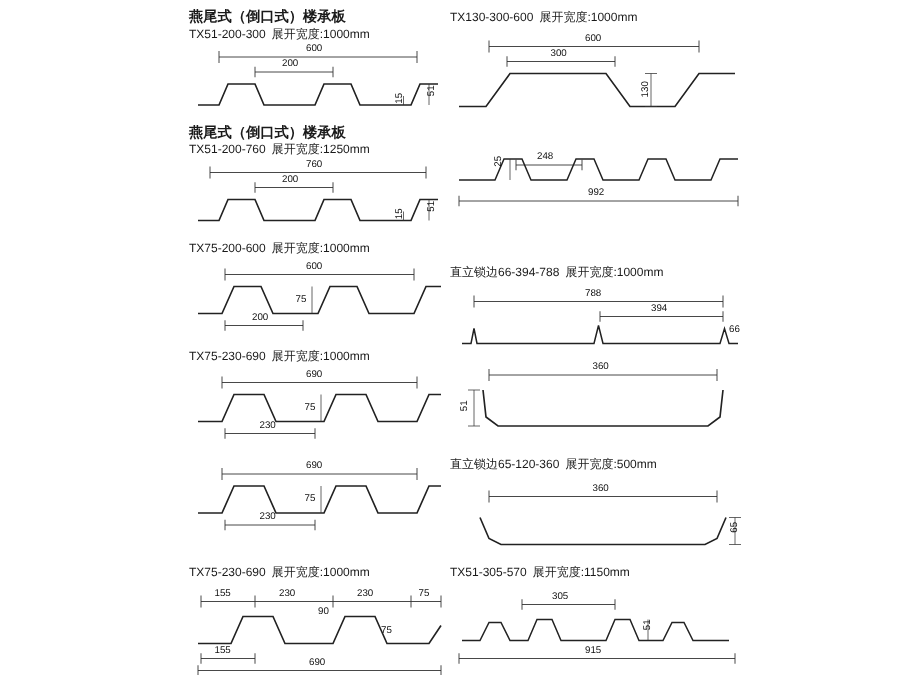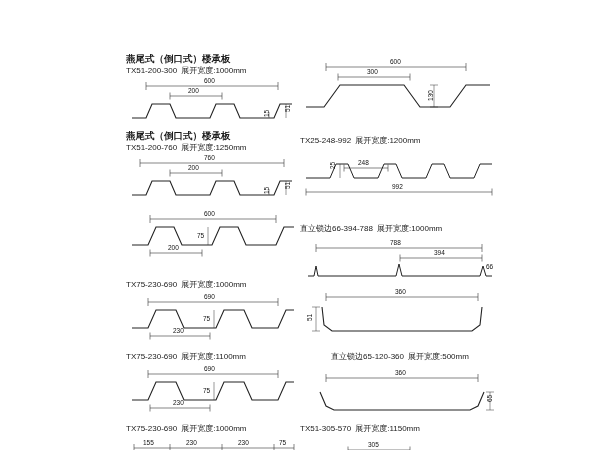--- a/index.html
+++ b/index.html
@@ -8,21 +8,21 @@
     background:#ffffff;
     font-family:"Liberation Sans", sans-serif;
     color:#1a1a1a;
     overflow:hidden;
   }
   .sheet{position:relative;width:600px;height:450px;}
   .col{position:absolute;top:0;width:290px;height:450px;}
   .col-left{left:8px;}
   .col-right{left:300px;}
 
-  .block{position:relative;margin-top:47px;}
+  .block{position:relative;}
   .hdr{font-size:8px;line-height:11px;white-space:nowrap;}
   .hdr .big{font-weight:bold;font-size:9.5px;}
   .hdr .code{font-weight:normal;}
   .hdr .width{margin-left:4px;}
   .fig{position:relative;margin-top:2px;}
   .fig svg{display:block;}
   .lbl{position:absolute;font-size:6.5px;line-height:7px;color:#111;white-space:nowrap;}
   .lbl.rot{transform:rotate(-90deg);transform-origin:center center;}
 </style>
 </head>
@@ -82,20 +82,23 @@
           <line x1="143" y1="34" x2="143" y2="40" stroke="#333" stroke-width="0.5"></line>
         </svg>
         <span class="lbl" style="left:78px;top:-1px;">760</span>
         <span class="lbl" style="left:62px;top:9px;">200</span>
         <span class="lbl rot" style="left:158px;top:27px;">51</span>
         <span class="lbl rot" style="left:137px;top:32px;">15</span>
       </div>
     </div>
 
     <div class="block" style="position:absolute;left:118px;top:160px;width:175px;">
+      <div class="hdr">
+        <span class="code">TX75-200-600</span><span class="width">展开宽度:1000mm</span>
+      </div>
       <div class="fig">
         <svg width="175" height="50" viewBox="0 0 175 50">
           <line x1="24" y1="10" x2="150" y2="10" stroke="#333" stroke-width="0.6"></line>
           <line x1="24" y1="6" x2="24" y2="14" stroke="#333" stroke-width="0.6"></line>
           <line x1="150" y1="6" x2="150" y2="14" stroke="#333" stroke-width="0.6"></line>
           <line x1="24" y1="44" x2="76" y2="44" stroke="#333" stroke-width="0.6"></line>
           <line x1="24" y1="40.5" x2="24" y2="47.5" stroke="#333" stroke-width="0.6"></line>
           <line x1="76" y1="40.5" x2="76" y2="47.5" stroke="#333" stroke-width="0.6"></line>
           <path d="M6,36 L22,36 L30,18 L48,18 L56,36 L86,36 L94,18 L112,18 L120,36 L150,36 L158,18 L168,18" fill="none" stroke="#222" stroke-width="1.1"></path>
           <line x1="82" y1="18" x2="82" y2="36" stroke="#333" stroke-width="0.5"></line>
@@ -121,23 +124,20 @@
           <path d="M6,36 L22,36 L30,18 L50,18 L58,36 L90,36 L98,18 L118,18 L126,36 L152,36 L160,18 L168,18" fill="none" stroke="#222" stroke-width="1.1"></path>
           <line x1="88" y1="18" x2="88" y2="36" stroke="#333" stroke-width="0.5"></line>
         </svg>
         <span class="lbl" style="left:78px;top:1px;">690</span>
         <span class="lbl" style="left:47px;top:35px;">230</span>
         <span class="lbl" style="left:77px;top:23px;">75</span>
       </div>
     </div>
 
     <div class="block" style="position:absolute;left:118px;top:304px;width:175px;">
-      <div class="hdr">
-        <span class="code">TX75-230-690</span><span class="width">展开宽度:1100mm</span>
-      </div>
       <div class="fig">
         <svg width="175" height="50" viewBox="0 0 175 50">
           <line x1="22" y1="10" x2="152" y2="10" stroke="#333" stroke-width="0.6"></line>
           <line x1="22" y1="6" x2="22" y2="14" stroke="#333" stroke-width="0.6"></line>
           <line x1="152" y1="6" x2="152" y2="14" stroke="#333" stroke-width="0.6"></line>
           <line x1="24" y1="44" x2="84" y2="44" stroke="#333" stroke-width="0.6"></line>
           <line x1="24" y1="40.5" x2="24" y2="47.5" stroke="#333" stroke-width="0.6"></line>
           <line x1="84" y1="40.5" x2="84" y2="47.5" stroke="#333" stroke-width="0.6"></line>
           <path d="M6,36 L22,36 L30,18 L50,18 L58,36 L90,36 L98,18 L118,18 L126,36 L152,36 L160,18 L168,18" fill="none" stroke="#222" stroke-width="1.1"></path>
           <line x1="88" y1="18" x2="88" y2="36" stroke="#333" stroke-width="0.5"></line>
@@ -183,43 +183,43 @@
         <span class="lbl" style="left:128px;top:28px;">75</span>
         <span class="lbl" style="left:80px;top:49px;">690</span>
       </div>
     </div>
 
   </div>
 
   <div class="col col-right">
 
     <div class="block" style="position:absolute;left:0px;top:6px;width:200px;">
+      <div class="hdr">
+        <span class="code">TX130-300-600</span><span class="width">展开宽度:1000mm</span>
+      </div>
       <div class="fig">
         <svg width="200" height="62" viewBox="0 0 200 62">
           <line x1="26" y1="12" x2="166" y2="12" stroke="#333" stroke-width="0.6"></line>
           <line x1="26" y1="8" x2="26" y2="16" stroke="#333" stroke-width="0.6"></line>
           <line x1="166" y1="8" x2="166" y2="16" stroke="#333" stroke-width="0.6"></line>
           <line x1="38" y1="22" x2="110" y2="22" stroke="#333" stroke-width="0.6"></line>
           <line x1="38" y1="18.5" x2="38" y2="25.5" stroke="#333" stroke-width="0.6"></line>
           <line x1="110" y1="18.5" x2="110" y2="25.5" stroke="#333" stroke-width="0.6"></line>
           <path d="M6,52 L24,52 L40,30 L104,30 L120,52 L150,52 L166,30 L190,30" fill="none" stroke="#222" stroke-width="1.1"></path>
           <line x1="134" y1="30" x2="134" y2="52" stroke="#333" stroke-width="0.5"></line>
           <line x1="130" y1="30" x2="138" y2="30" stroke="#333" stroke-width="0.5"></line>
           <line x1="130" y1="52" x2="138" y2="52" stroke="#333" stroke-width="0.5"></line>
         </svg>
         <span class="lbl" style="left:90px;top:3px;">600</span>
         <span class="lbl" style="left:67px;top:13px;">300</span>
         <span class="lbl rot" style="left:125px;top:37px;">130</span>
       </div>
     </div>
 
     <div class="block" style="position:absolute;left:0px;top:88px;width:200px;">
-      <div class="hdr">
-        <span class="code">TX25-248-992</span><span class="width">展开宽度:1200mm</span>
-      </div>
       <div class="fig">
         <svg width="200" height="56" viewBox="0 0 200 56">
           <line x1="44" y1="20" x2="88" y2="20" stroke="#333" stroke-width="0.6"></line>
           <line x1="44" y1="16.5" x2="44" y2="23.5" stroke="#333" stroke-width="0.6"></line>
           <line x1="88" y1="16.5" x2="88" y2="23.5" stroke="#333" stroke-width="0.6"></line>
           <path d="M6,30 L30,30 L36,16 L48,16 L54,30 L78,30 L84,16 L96,16 L102,30 L126,30 L132,16 L144,16 L150,30 L174,30 L180,16 L192,16" fill="none" stroke="#222" stroke-width="1.0"></path>
           <line x1="6" y1="44" x2="192" y2="44" stroke="#333" stroke-width="0.6"></line>
           <line x1="6" y1="40.5" x2="6" y2="47.5" stroke="#333" stroke-width="0.6"></line>
           <line x1="192" y1="40.5" x2="192" y2="47.5" stroke="#333" stroke-width="0.6"></line>
           <line x1="40" y1="16" x2="40" y2="30" stroke="#333" stroke-width="0.5"></line>
@@ -259,21 +259,21 @@
           <path d="M22,22 L24,40 L32,46 L172,46 L180,40 L182,22" fill="none" stroke="#222" stroke-width="1.1"></path>
           <line x1="16" y1="22" x2="16" y2="46" stroke="#333" stroke-width="0.5"></line>
           <line x1="12" y1="22" x2="20" y2="22" stroke="#333" stroke-width="0.5"></line>
           <line x1="12" y1="46" x2="20" y2="46" stroke="#333" stroke-width="0.5"></line>
         </svg>
         <span class="lbl" style="left:95px;top:3px;">360</span>
         <span class="lbl rot" style="left:6px;top:29px;">51</span>
       </div>
     </div>
 
-    <div class="block" style="position:absolute;left:0px;top:304px;width:200px;text-align:center;">
+    <div class="block" style="position:absolute;left:0px;top:304px;width:200px;">
       <div class="hdr">
         <span class="code">直立锁边65-120-360</span><span class="width">展开宽度:500mm</span>
       </div>
       <div class="fig">
         <svg width="200" height="54" viewBox="0 0 200 54">
           <line x1="26" y1="14" x2="178" y2="14" stroke="#333" stroke-width="0.6"></line>
           <line x1="26" y1="10" x2="26" y2="18" stroke="#333" stroke-width="0.6"></line>
           <line x1="178" y1="10" x2="178" y2="18" stroke="#333" stroke-width="0.6"></line>
           <path d="M20,28 L26,42 L34,46 L170,46 L178,42 L184,28" fill="none" stroke="#222" stroke-width="1.1"></path>
           <line x1="190" y1="28" x2="190" y2="46" stroke="#333" stroke-width="0.5"></line>

